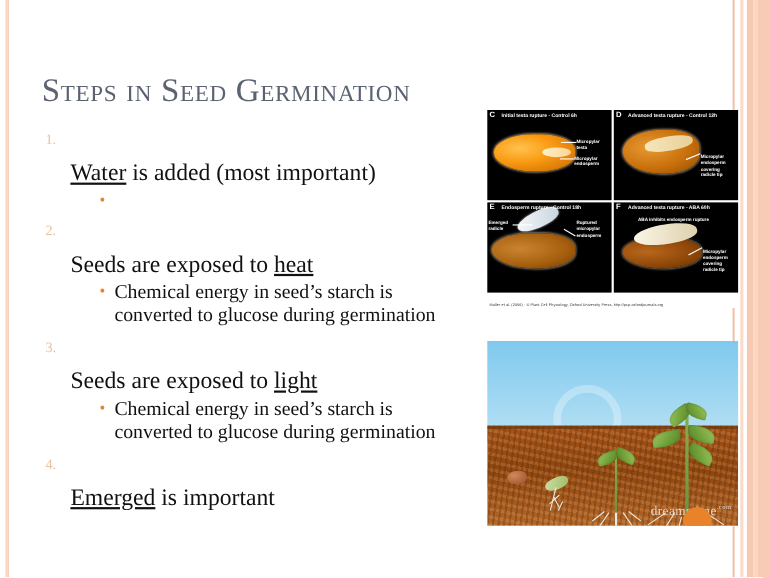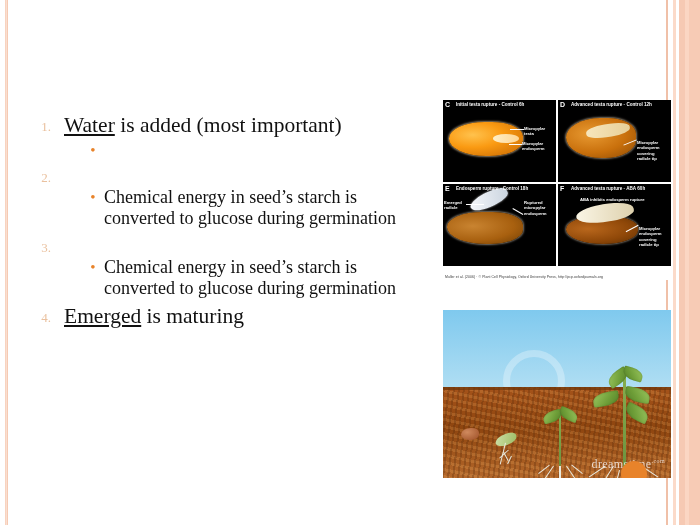--- a/index.html
+++ b/index.html
@@ -50,20 +50,21 @@
   }
   .lvl1-num {
     width:26px; flex:none; text-align:right;
     color:#eac19f; font-size:13px;
     padding-top:7px; padding-right:5px;
     font-family:"Liberation Serif", serif;
   }
   .lvl1-text {
     font-size:21.5px; color:#111; line-height:1.25;
     padding-left:8px;
+    margin-top:32px;
   }
   .u { text-decoration:underline; }
 
   .lvl2 {
     display:flex; align-items:flex-start;
     margin:1px 0 4px 0;
   }
   .lvl2-bullet {
     width:22px; flex:none; text-align:center;
     color:#e8832a; font-size:15px;
@@ -237,50 +238,53 @@
   <div class="edge-right-wrap">
     <div class="s1"></div>
     <div class="s2"></div>
     <div class="s3"></div>
     <div class="s4"></div>
     <div class="s5"></div>
     <div class="s6"></div>
     <div class="s7"></div>
   </div>
 
+  <div class="title">Steps in Seed Germination</div>
 
   <div class="body-list">
 
     <div class="lvl1">
       <div class="lvl1-num">1.</div>
       <div class="lvl1-text"><span class="u">Water</span><span> is added (most important)</span></div>
     </div>
     <div class="lvl2">
       <div class="lvl2-bullet">•</div>
     </div>
 
     <div class="lvl1">
       <div class="lvl1-num">2.</div>
+      <div class="lvl1-text"><span>Seeds are exposed to </span><span class="u">heat</span></div>
     </div>
     <div class="lvl2">
       <div class="lvl2-bullet">•</div>
       <div class="lvl2-text">Chemical energy in seed’s starch is converted to glucose during germination</div>
     </div>
 
     <div class="lvl1">
       <div class="lvl1-num">3.</div>
+      <div class="lvl1-text"><span>Seeds are exposed to </span><span class="u">light</span></div>
     </div>
     <div class="lvl2">
       <div class="lvl2-bullet">•</div>
       <div class="lvl2-text">Chemical energy in seed’s starch is converted to glucose during germination</div>
     </div>
 
     <div class="lvl1">
       <div class="lvl1-num">4.</div>
-      <div class="lvl1-text"><span class="u">Emerged</span><span> is maturing</span></div>
+      <div class="lvl1-text"><span class="u">Emerged</span><span> is important</span></div>
     </div>
 
   </div>
 
   <div class="figure-micro">
     <div class="micro-grid">
 
       <div class="micro-cell">
         <div class="seed-c"></div>
         <div class="mc-letter">C</div>

